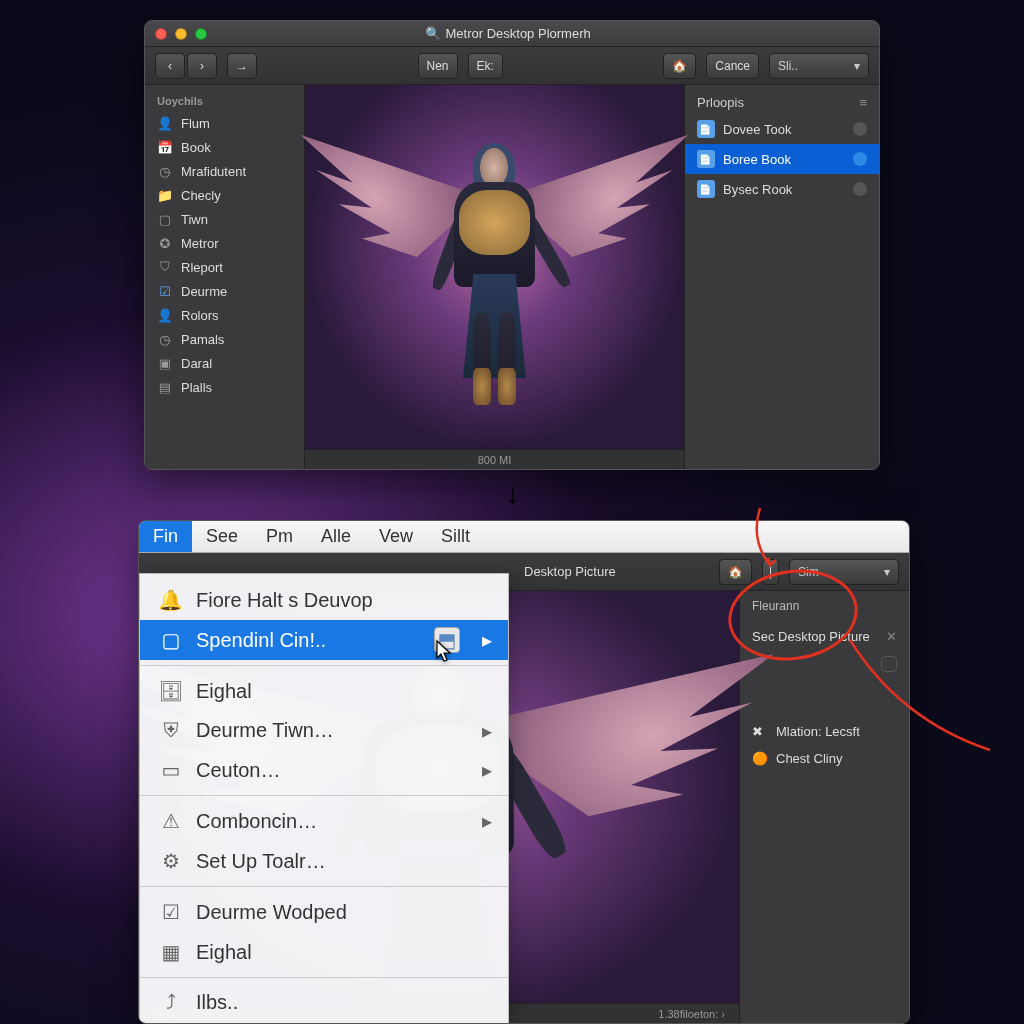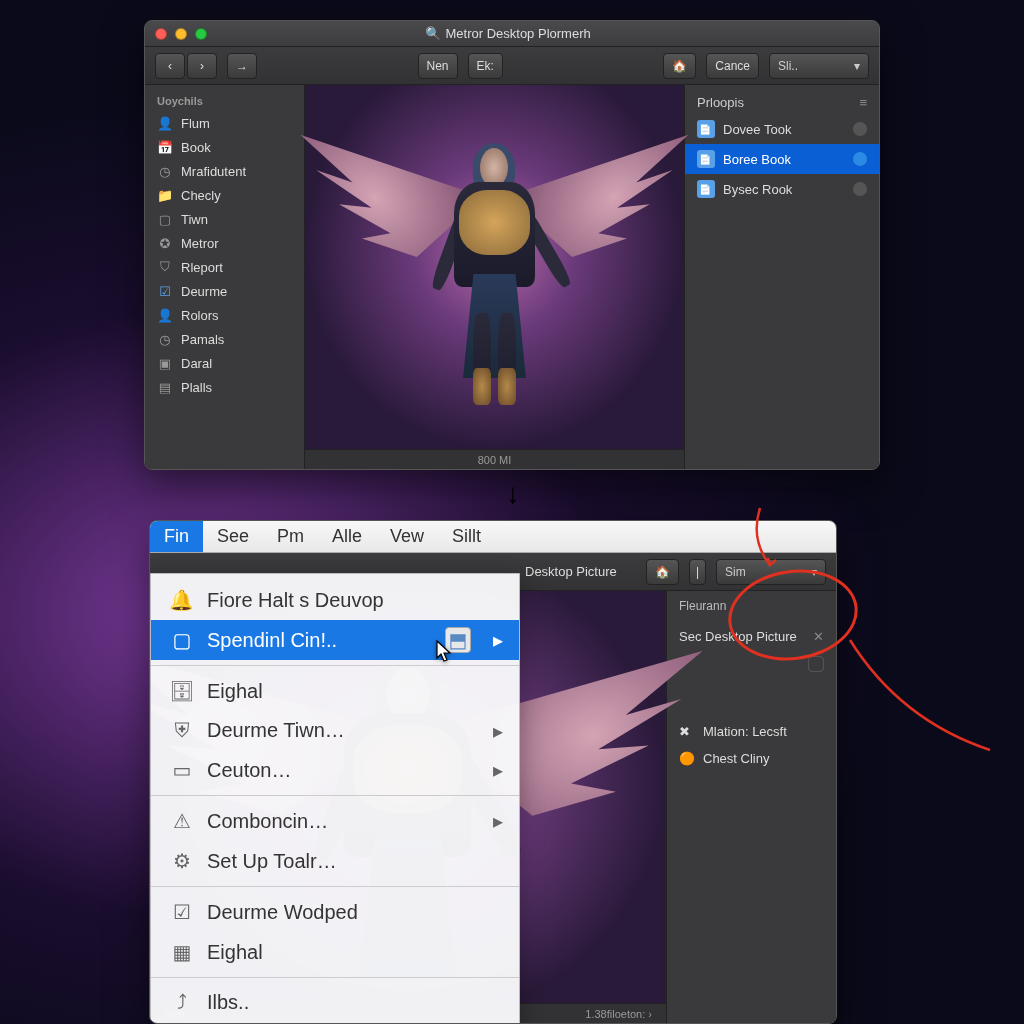--- a/index.html
+++ b/index.html
@@ -227,27 +227,27 @@
             <span>Bysec Rook</span>
             <span class="rbadge "></span>
           </div>
         </div>
     </div>
   </div>
 </div>
 
 <div class="arrow-down">↓</div>
 
-<div class="window" style="left:138px; top:520px; width:688px; height:504px;margin-left:11px;">
+<div class="window" style="left:138px; top:520px; width:772px; height:504px;">
   <div class="menubar">
     <div id="mb" style="display: contents;"><div class="menuitem active">Fin</div><div class="menuitem">See</div><div class="menuitem">Pm</div><div class="menuitem">Alle</div><div class="menuitem">Vew</div><div class="menuitem">Sillt</div></div>
   </div>
   <div class="titlebar" style="height:0;border:none"></div>
   <div class="toolbar" style="position:relative">
-    <div style="position:absolute;left:375px;color:#ddd;font-size:13px">Desktop Picture</div>
+    <div style="position:absolute;left:385px;color:#ddd;font-size:13px">Desktop Picture</div>
     <div class="spacer"></div>
     <div class="tbtn">🏠</div>
     <div class="tbtn" style="padding:0 6px">|</div>
     <div class="dropdown" style="min-width:110px">
       <span>Sim</span>
         <span style="margin-left:auto">▾</span>
     </div>
   </div>
   <div class="body" style="height:calc(100% - 70px)">
     <div style="flex:1;background:#1a1a1c;position:relative">

